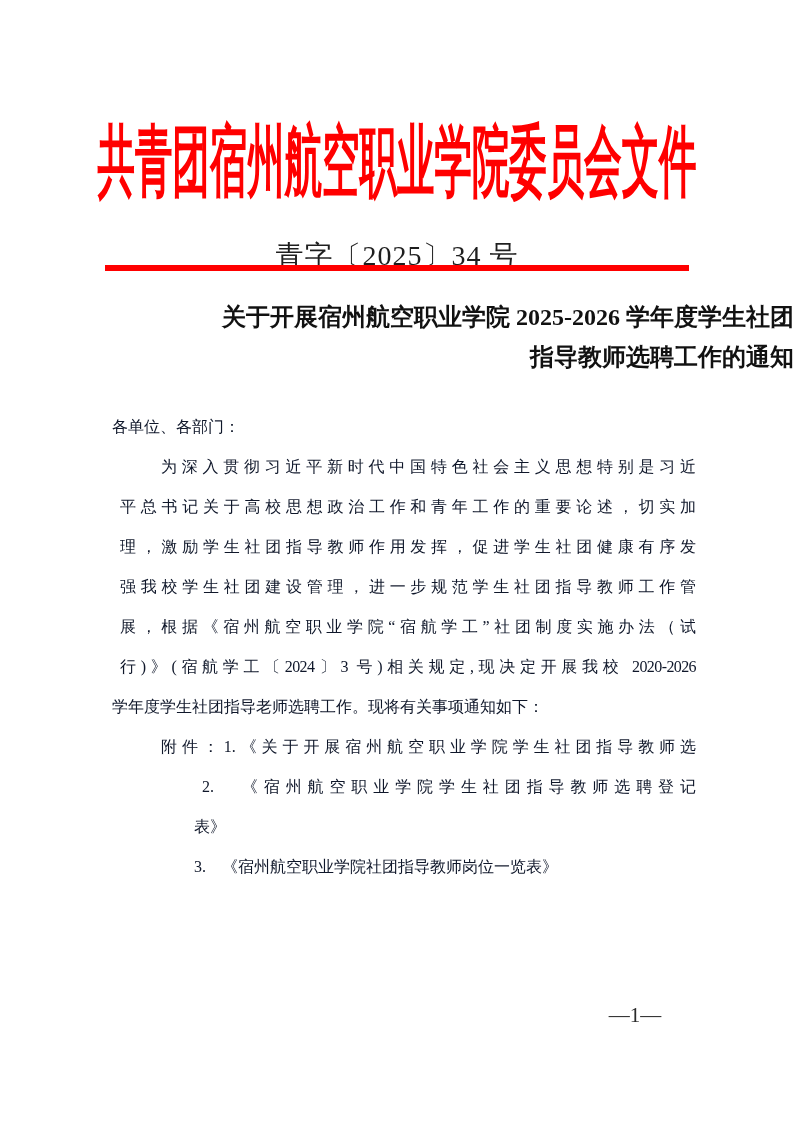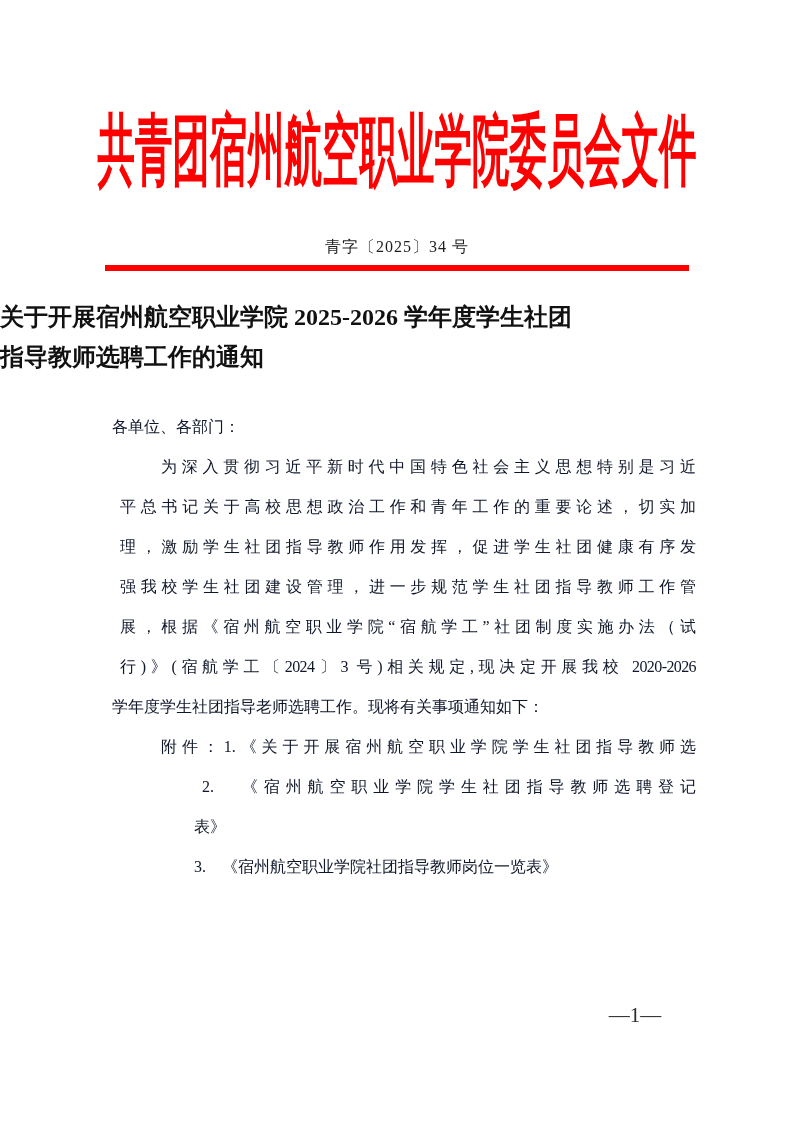--- a/index.html
+++ b/index.html
@@ -13,21 +13,21 @@
     height: 1122px;
     background: #ffffff;
     overflow: hidden;
     font-family: "Liberation Serif", serif;
     color: #1e1e1e;
   }
 
   
   .red-head {
     position: absolute;
-    top: 103px;
+    top: 114px;
     left: 0;
     width: 794px;
     height: 94px;
     display: flex;
     align-items: center;
     justify-content: center;
   }
   .red-head-text {
     font-family: "Liberation Sans", sans-serif;
     font-size: 78px;
@@ -38,40 +38,40 @@
     transform-origin: center center;
   }
 
   
   .doc-number {
     position: absolute;
     top: 237px;
     left: 0;
     width: 794px;
     text-align: center;
-    font-size: 16px;
+    font-size: 28px;
     letter-spacing: 1px;
   }
 
   
   .red-rule {
     position: absolute;
     top: 265px;
     left: 105px;
     width: 584px;
     height: 6px;
   }
 
   
   .doc-title {
     position: absolute;
     top: 297px;
     left: 0;
     width: 794px;
-    text-align: left;
+    text-align: right;
     font-weight: bold;
     font-size: 24px;
     line-height: 40px;
     color: #111111;
   }
   .doc-title .t-line { white-space: nowrap; }
 
   
   .body-block {
     position: absolute;

